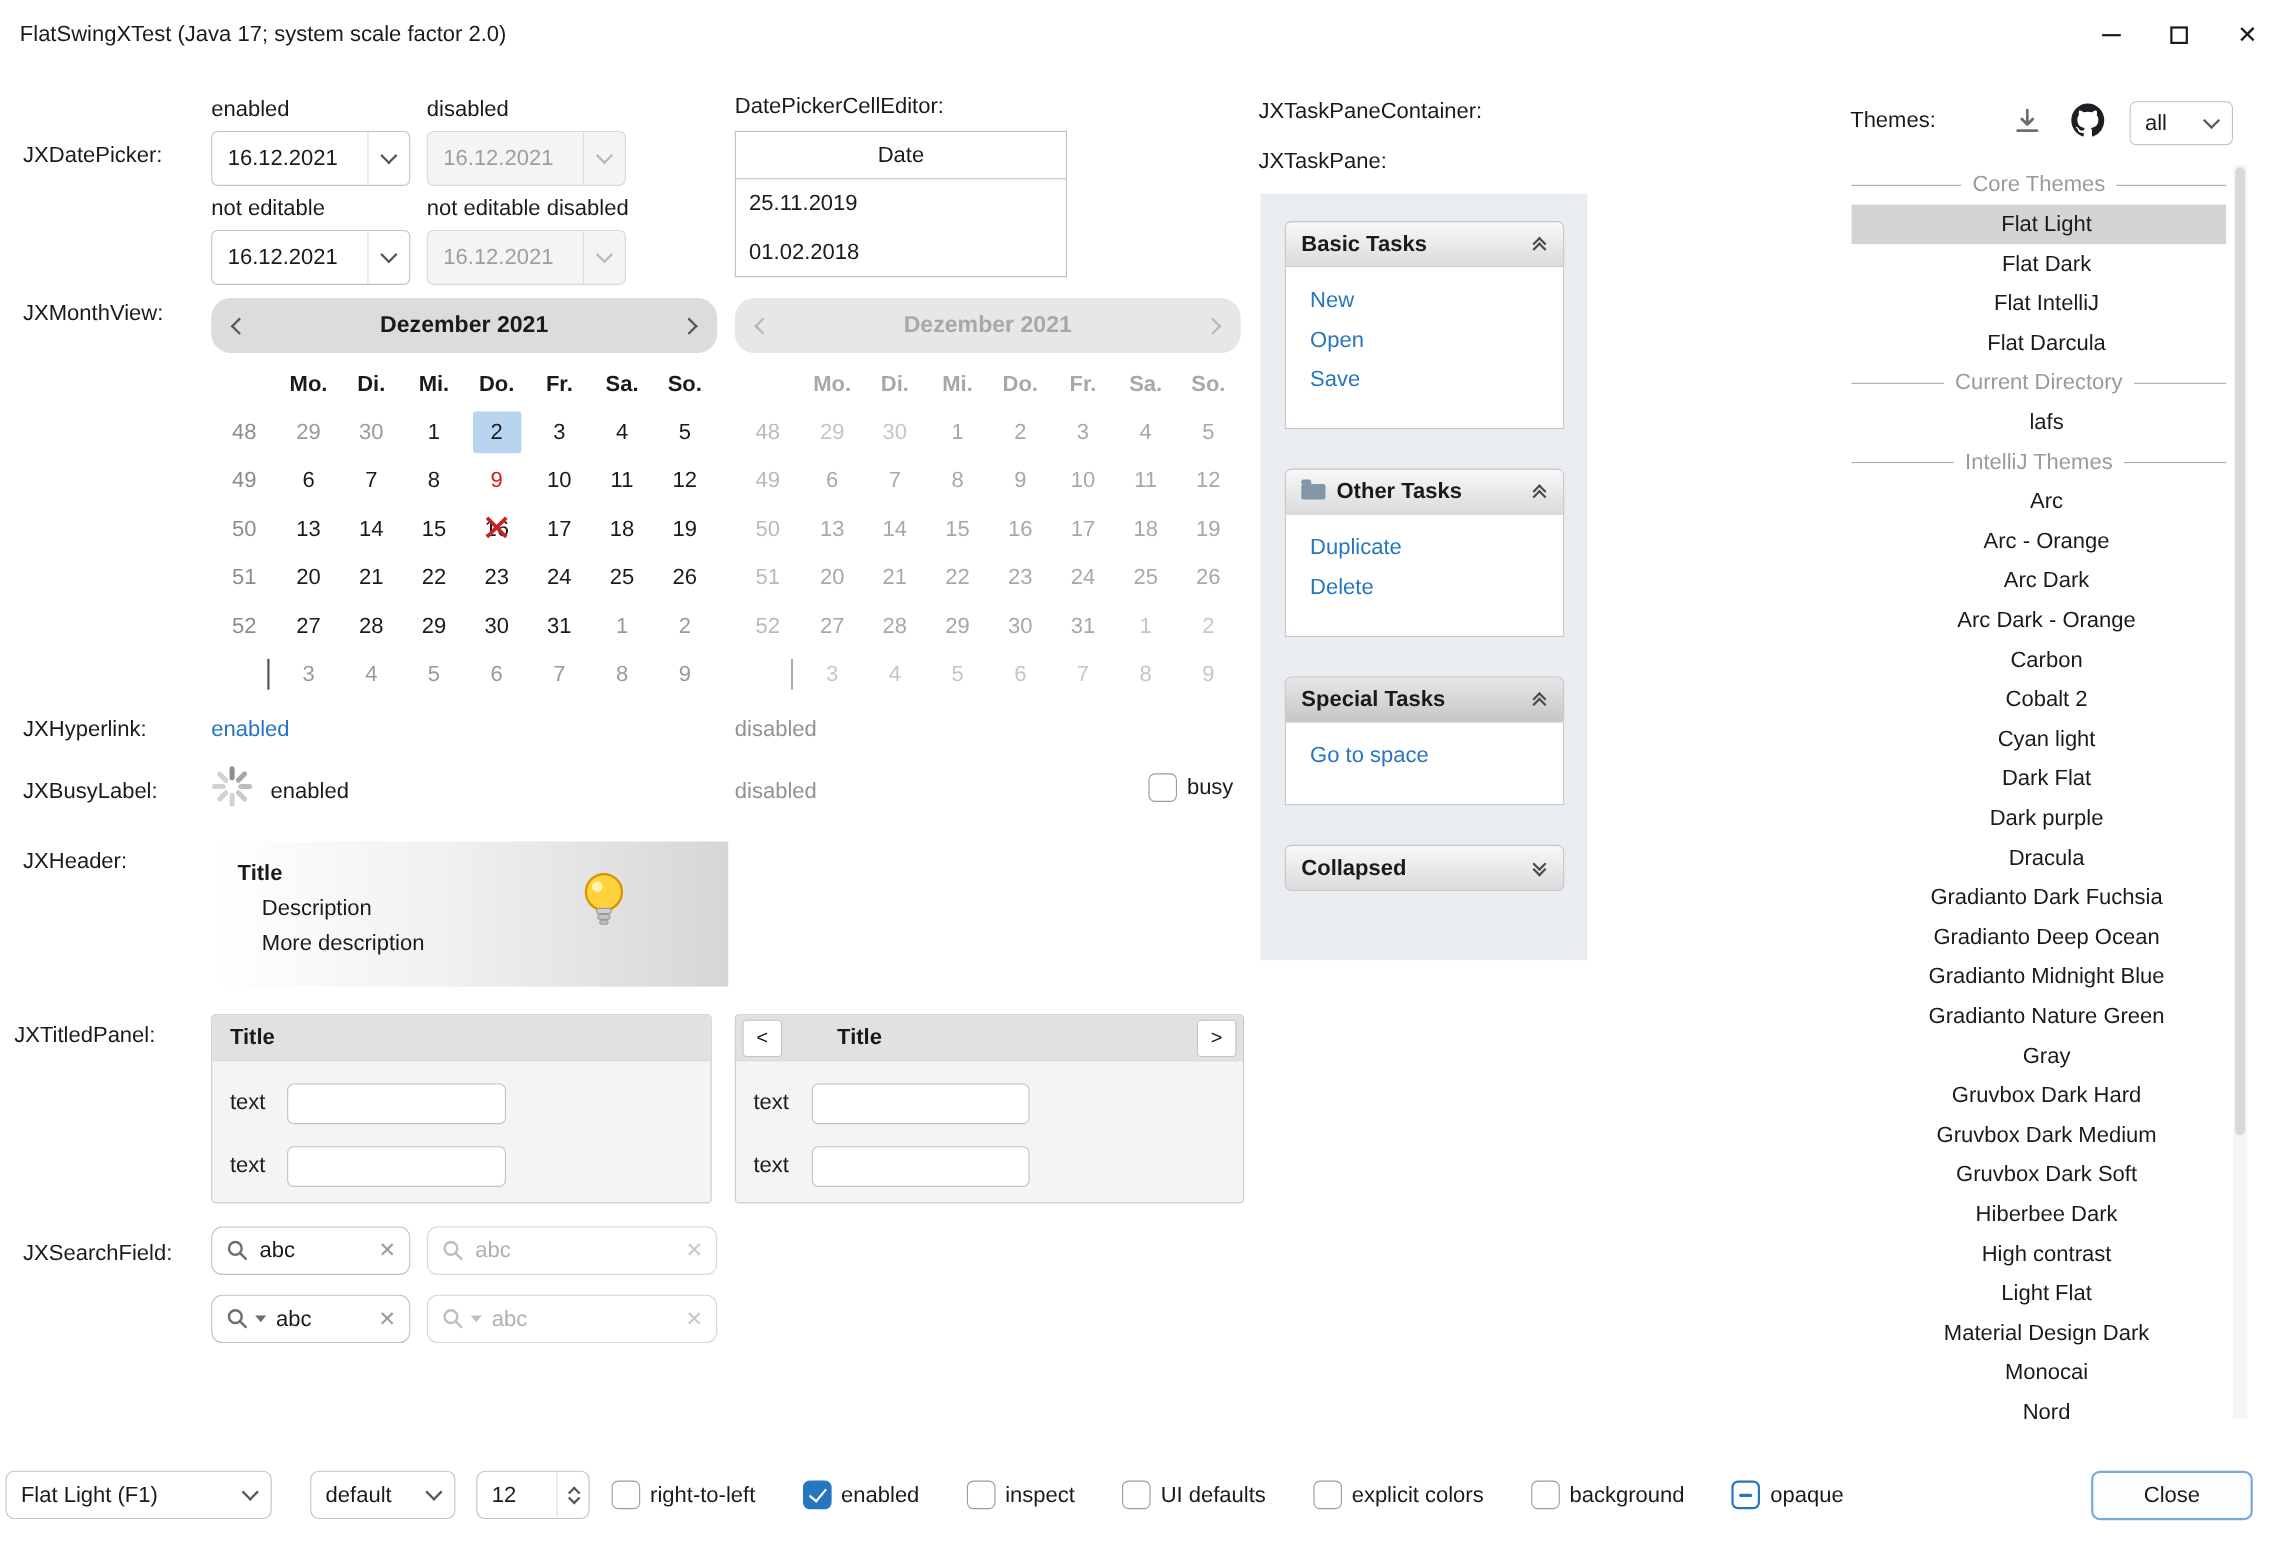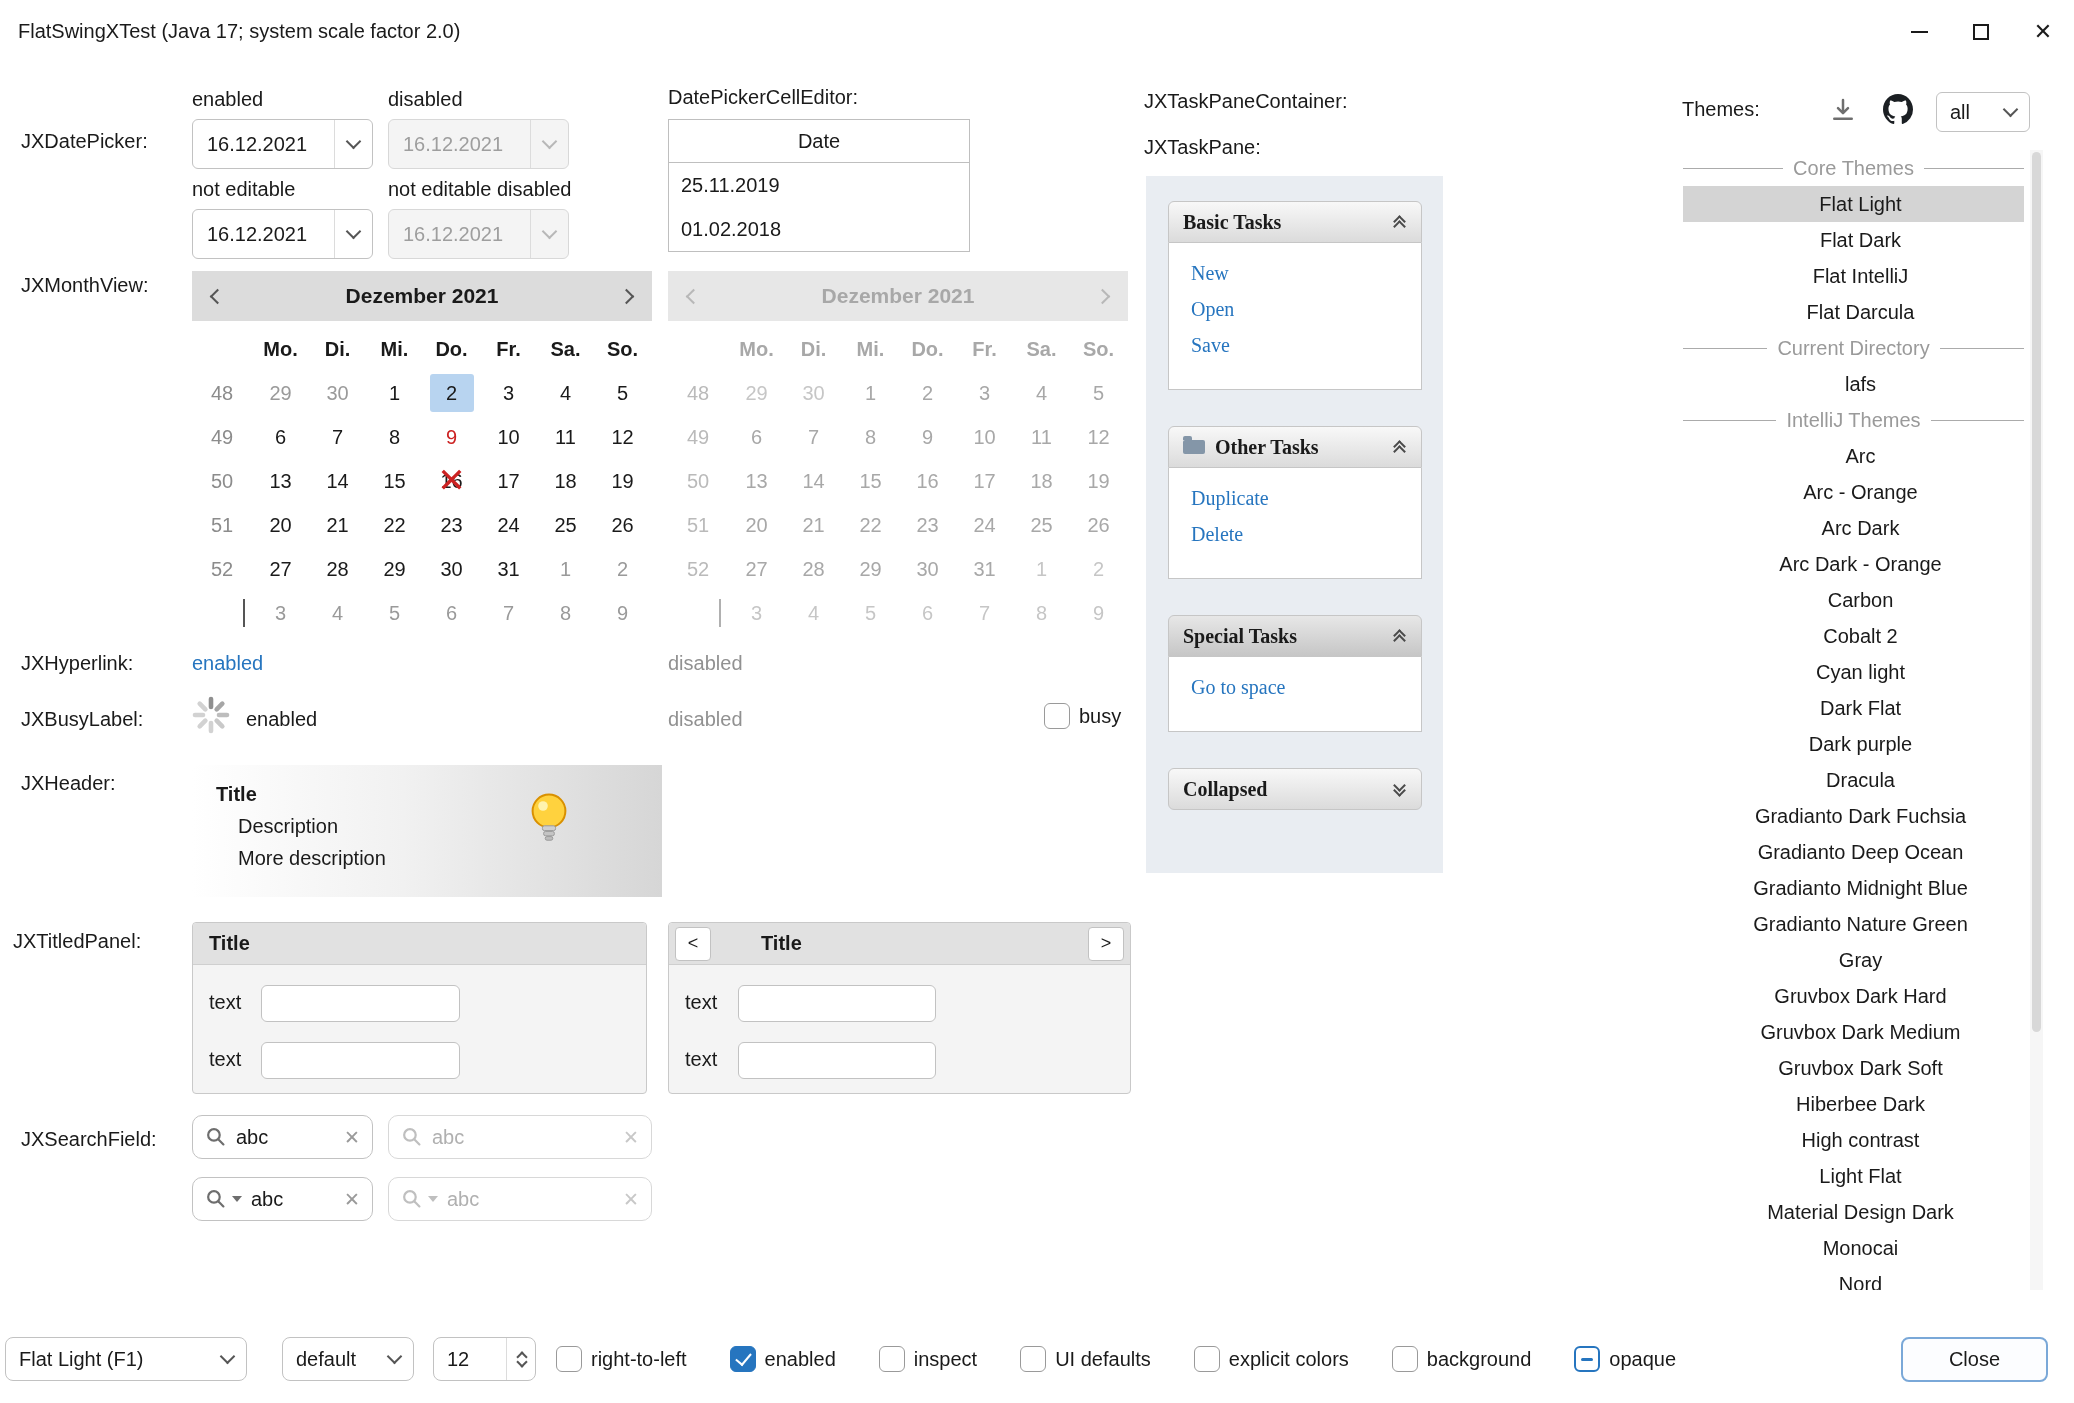--- a/index.html
+++ b/index.html
@@ -37,21 +37,21 @@
 .datefield.disabled{background:#f4f4f4;border-color:#d8d8d8;color:#9e9e9e;}
 .datefield.disabled .chev{border-color:#b8b8b8;}
 
 
 .table{background:#fff;border:1px solid #bfbfbf;}
 .table-header{height:43px;display:flex;align-items:center;justify-content:center;border-bottom:1px solid #bfbfbf;}
 .table-row{height:44px;display:flex;align-items:center;padding-left:12px;}
 
 
 .cal{width:460px;background:#fff;}
-.cal-header{height:50px;background:#dcdcdc;display:flex;align-items:center;justify-content:space-between;padding:0 20px;}
+.cal-header{height:50px;background:#dcdcdc;display:flex;align-items:center;justify-content:space-between;padding:0 20px;border-radius:18px;}
 .cal-title{font-weight:bold;font-size:21px;}
 .cal-nav{display:flex;align-items:center;cursor:pointer;}
 .cal-grid{display:grid;grid-template-columns:60px repeat(7,57px);grid-auto-rows:44px;padding-top:6px;}
 .cal-cell{display:flex;align-items:center;justify-content:center;position:relative;}
 .cal-dayname{font-weight:bold;}
 .cal-weeknum{color:#8c8c8c;}
 .daybox{min-width:44px;height:38px;display:flex;align-items:center;justify-content:center;border-radius:3px;position:relative;}
 .daybox.dim{color:#9a9a9a;}
 .daybox.sel{background:var(--selection);}
 .daybox.red{color:var(--red);}
@@ -86,21 +86,21 @@
 .sf-text{flex:1;}
 .sf-clear{color:#9a9a9a;font-size:19px;cursor:pointer;}
 .sf-dd{width:0;height:0;border-left:5px solid transparent;border-right:5px solid transparent;border-top:6px solid #6e6e6e;margin-left:-4px;}
 .searchfield.disabled{border-color:#d8d8d8;color:#b0b0b0;}
 .searchfield.disabled .mag{color:#bfbfbf;}
 .searchfield.disabled .sf-clear{color:#c8c8c8;}
 .searchfield.disabled .sf-dd{border-top-color:#bfbfbf;}
 
 
 .taskpane-container{background:#e9edf2;}
-#taskpane-list{padding-top:25px;font-family:Liberation Serif, serif;}
+#taskpane-list{padding-top:25px;}
 .taskpane{margin:0 21px 36px 22px;}
 .tp-header{height:42px;background:linear-gradient(#f8f8f8,#dbdbdb);border:1px solid #c6c6c6;border-radius:6px 6px 0 0;display:flex;align-items:center;padding:0 14px;font-weight:bold;cursor:pointer;}
 .tp-header.hl{background:linear-gradient(#e7e7e7,#c6c6c6);}
 .taskpane.collapsed .tp-header{border-radius:6px;}
 .tp-title{flex:1;}
 .tp-content{background:#fff;border:1px solid #c6c6c6;border-top:none;padding:12px 0 26px;}
 .tp-link{display:block;color:var(--link);padding-left:22px;line-height:36px;cursor:pointer;text-decoration:none;}
 .folder-icon{width:22px;height:14px;background:#8496a8;border-radius:2px;position:relative;margin-right:10px;flex:none;}
 .folder-icon::before{content:"";position:absolute;top:-4px;left:0;width:9px;height:4px;background:#8496a8;border-radius:2px 2px 0 0;}
 .dchev{display:flex;flex-direction:column;align-items:center;width:16px;margin-left:8px;}

